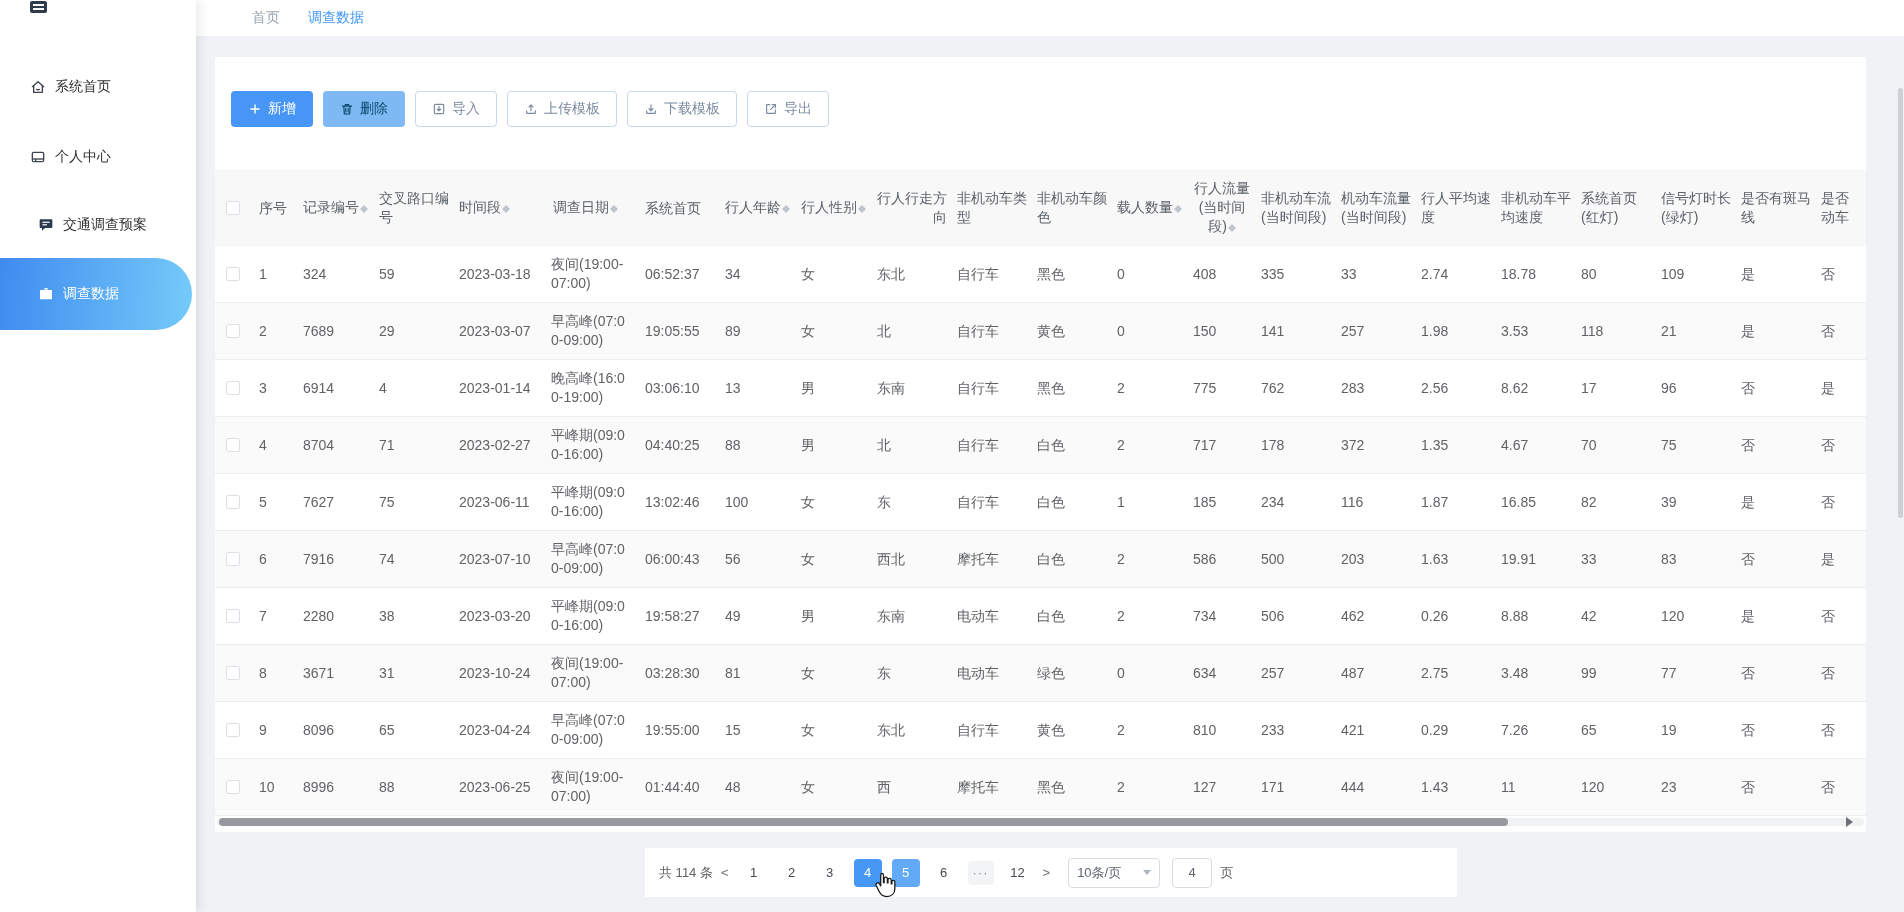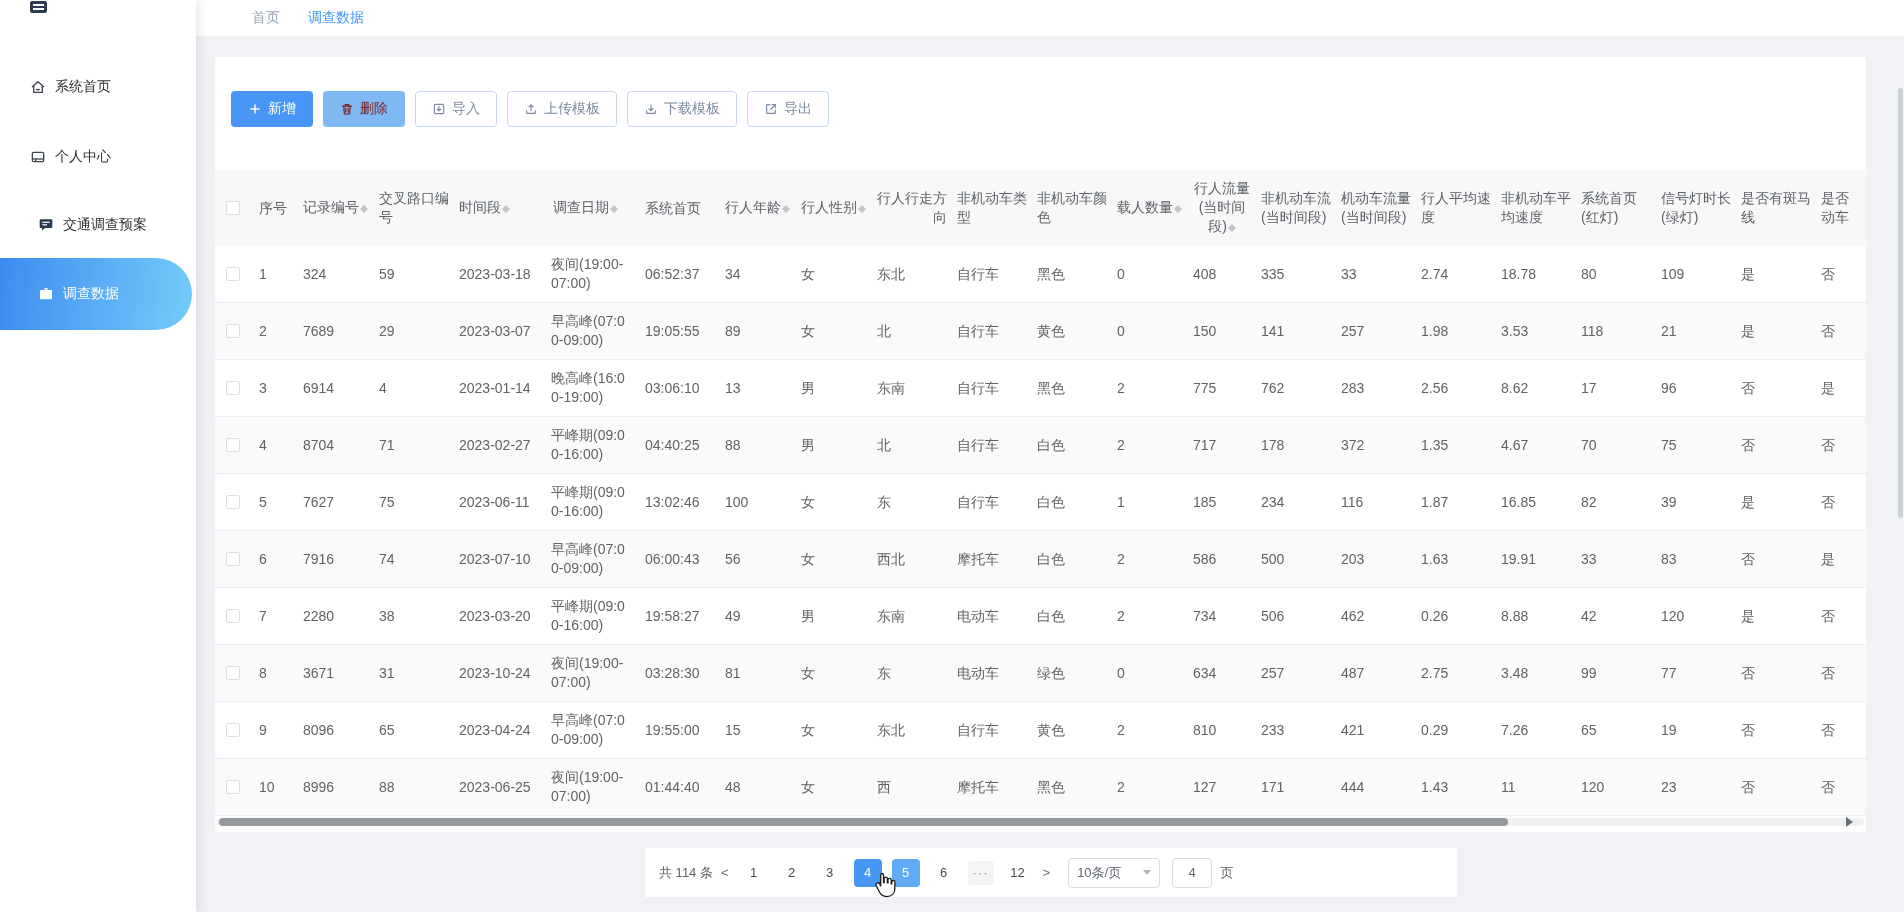--- a/index.html
+++ b/index.html
@@ -29,21 +29,21 @@
 
   
   .card { position:absolute; left:215px; top:57px; width:1651px; height:775px; background:#fff; border-radius:2px; }
 
   
   .toolbar { position:absolute; left:16px; top:34px; display:flex; gap:10px; }
   .btn { height:36px; border-radius:4px; display:inline-flex; align-items:center; gap:6px;
          padding:0 16px; font-size:14px; cursor:pointer; border:1px solid transparent; white-space:nowrap; }
   .btn .btn-icon { display:inline-flex; width:14px; height:14px; }
   .btn.primary { background:#4796f5; color:#fff; }
-  .btn.primary-light { background:#7eb9f3; color:#7f1d1d; }
+  .btn.primary-light { background:#7eb9f3; color:#0c4a6e; }
   .btn.outline { background:#fff; border-color:#c9d8ec; color:#7b8aa0; }
 
   
   .table { position:absolute; left:0; top:113px; width:1651px; overflow:hidden; }
   .thead, .tr { display:flex; width:1688px; }
   .thead { background:#f8f8f9; height:76px; }
   .th { flex:0 0 auto; padding:0 2px 0 8px; display:flex; align-items:center;
         font-size:14px; color:#5c6268; line-height:19px; }
   .th-label { word-break:break-all; white-space:pre-line; }
   .tr { height:57px; border-bottom:1px solid #ebeef5; background:#fff; }

